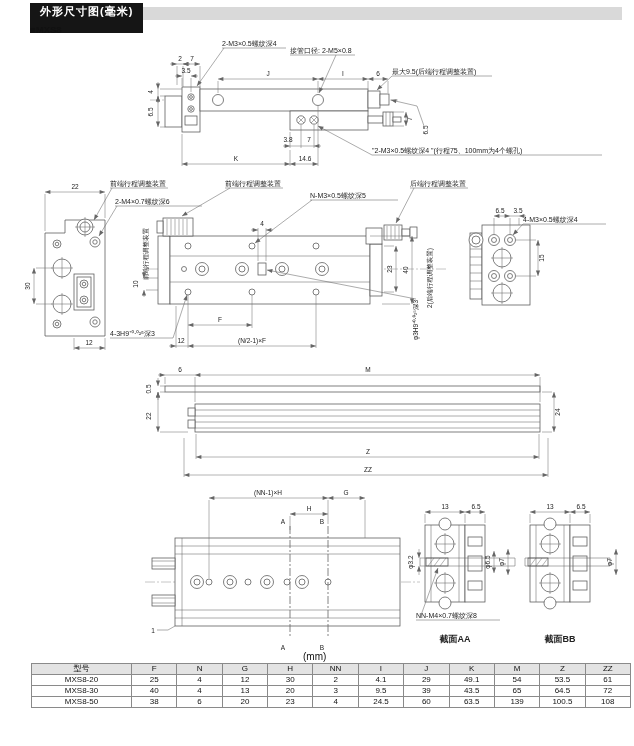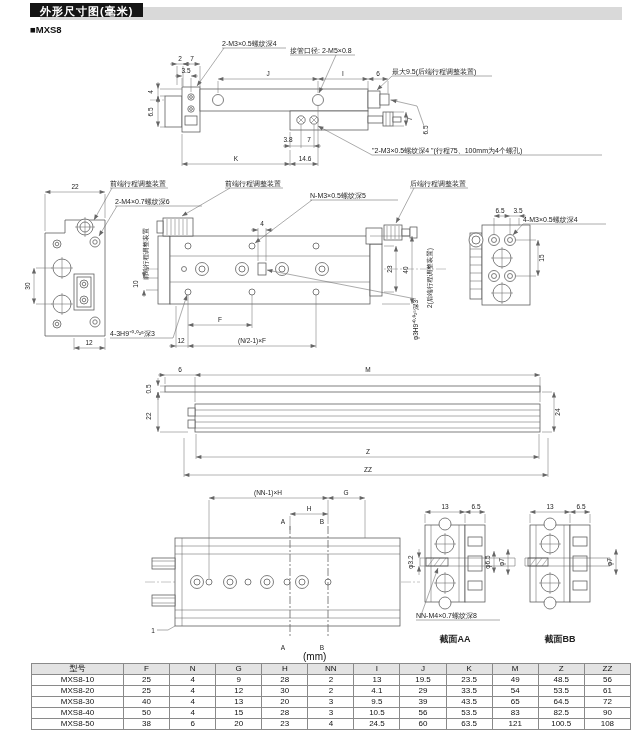--- a/index.html
+++ b/index.html
@@ -1,39 +1,39 @@
 <!DOCTYPE html>
 <html><head>
 <meta charset="utf-8">
 <style>
   * { margin:0; padding:0; box-sizing:border-box; }
   html,body { background:#fff; }
   body { width:634px; height:746px; position:relative; font-family:"Liberation Sans",sans-serif; color:#111; overflow:hidden; }
   .titlestrip { position:absolute; left:40px; top:7px; width:582px; height:13px; background:#d9d9d9; }
-  .titlebar { position:absolute; left:30px; top:3px; height:14px; background:#151515; color:#fff;
+  .titlebar { position:absolute; left:30px; top:3px; height:30px; background:#151515; color:#fff;
               font-weight:bold; font-size:11px; line-height:17px; padding:0 10px; letter-spacing:1px; }
   .model { position:absolute; left:30px; top:24px; font-size:9.5px; font-weight:bold;text-align:center; }
   .mmnote { position:absolute; left:303px; top:651px; font-size:10px; }
   svg { position:absolute; overflow:visible; }
   svg text { fill:#222; font-family:"Liberation Sans",sans-serif; }
   .t  { font-size:6.5px; }
   .tc { font-size:7px; }
   .sl { font-size:9px; font-weight:bold; }
   .ol   { fill:#fff; stroke:#555; stroke-width:.75; }
   .oln  { fill:none; stroke:#555; stroke-width:.75; }
   .thin { fill:none; stroke:#666; stroke-width:.55; }
   .dl   { fill:none; stroke:#777; stroke-width:.55; }
   .cl   { fill:none; stroke:#999; stroke-width:.55; stroke-dasharray:10 2 2 2; }
   .sec  { fill:none; stroke:#666; stroke-width:.8; stroke-dasharray:8 2 2 2; }
   .hat  { stroke:#666; stroke-width:.5; }
   table.dim { position:absolute; left:31px; top:663px; width:600px; border-collapse:collapse; table-layout:fixed; }
   table.dim th, table.dim td { border:1px solid #8a8a8a; font-size:8px; height:10px; line-height:10px;
     text-align:center; padding:0 1px; white-space:nowrap; font-weight:normal; }
   table.dim th { background:#e3e3e3; }
-  table.dim td:first-child, table.dim th:first-child { width:92px; }
+  table.dim td:first-child, table.dim th:first-child { width:100px; }
 </style>
 </head>
 <body>
 
 <div class="titlestrip"></div>
 <div class="titlebar">外形尺寸图(毫米)</div>
 <div class="model">■MXS8</div>
 
 <svg style="left:140px;top:38px" width="494" height="142" viewBox="0 0 494 142">
   <defs>
@@ -516,83 +516,55 @@
         <th>I</th>
         <th>J</th>
         <th>K</th>
         <th>M</th>
         <th>Z</th>
         <th>ZZ</th>
       </tr>
     </thead>
   <tbody>
       <tr>
-        <td>MXS8-10</td>
-        <td>25</td>
-        <td>4</td>
-        <td>9</td>
-        <td>28</td>
-        <td>2</td>
-        <td>13</td>
-        <td>19.5</td>
-        <td>23.5</td>
-        <td>49</td>
-        <td>48.5</td>
-        <td>56</td>
-      </tr>
-      <tr>
         <td>MXS8-20</td>
         <td>25</td>
         <td>4</td>
         <td>12</td>
         <td>30</td>
         <td>2</td>
         <td>4.1</td>
         <td>29</td>
-        <td>33.5</td>
+        <td>49.1</td>
         <td>54</td>
         <td>53.5</td>
         <td>61</td>
       </tr>
       <tr>
         <td>MXS8-30</td>
         <td>40</td>
         <td>4</td>
         <td>13</td>
         <td>20</td>
         <td>3</td>
         <td>9.5</td>
         <td>39</td>
         <td>43.5</td>
         <td>65</td>
         <td>64.5</td>
         <td>72</td>
       </tr>
       <tr>
-        <td>MXS8-40</td>
-        <td>50</td>
-        <td>4</td>
-        <td>15</td>
-        <td>28</td>
-        <td>3</td>
-        <td>10.5</td>
-        <td>56</td>
-        <td>53.5</td>
-        <td>83</td>
-        <td>82.5</td>
-        <td>90</td>
-      </tr>
-      <tr>
         <td>MXS8-50</td>
         <td>38</td>
         <td>6</td>
         <td>20</td>
         <td>23</td>
         <td>4</td>
         <td>24.5</td>
         <td>60</td>
         <td>63.5</td>
-        <td>121</td>
+        <td>139</td>
         <td>100.5</td>
         <td>108</td>
       </tr>
     </tbody>
 </table>
 
 </body></html>

